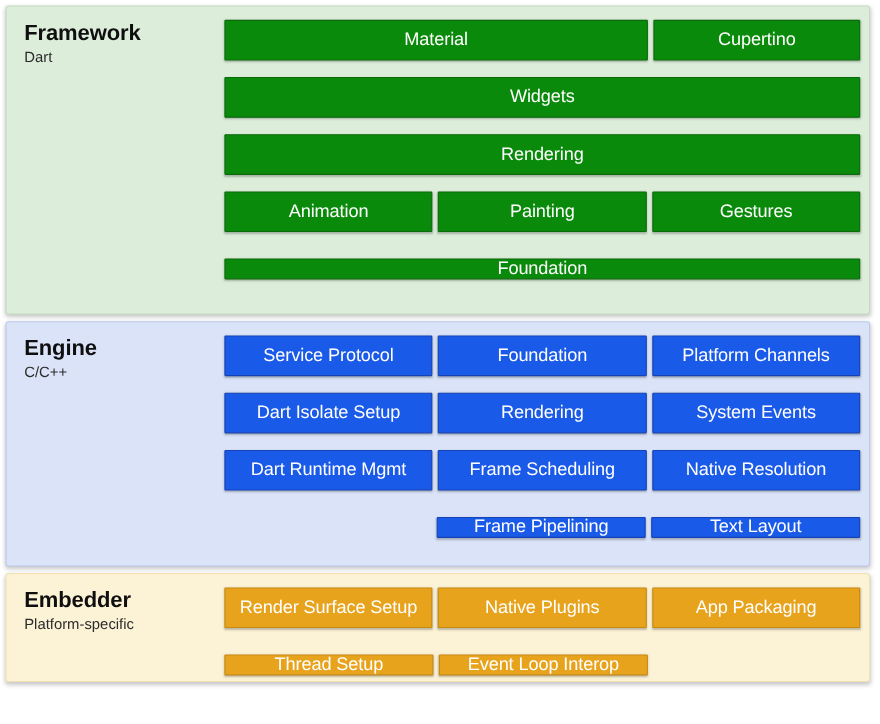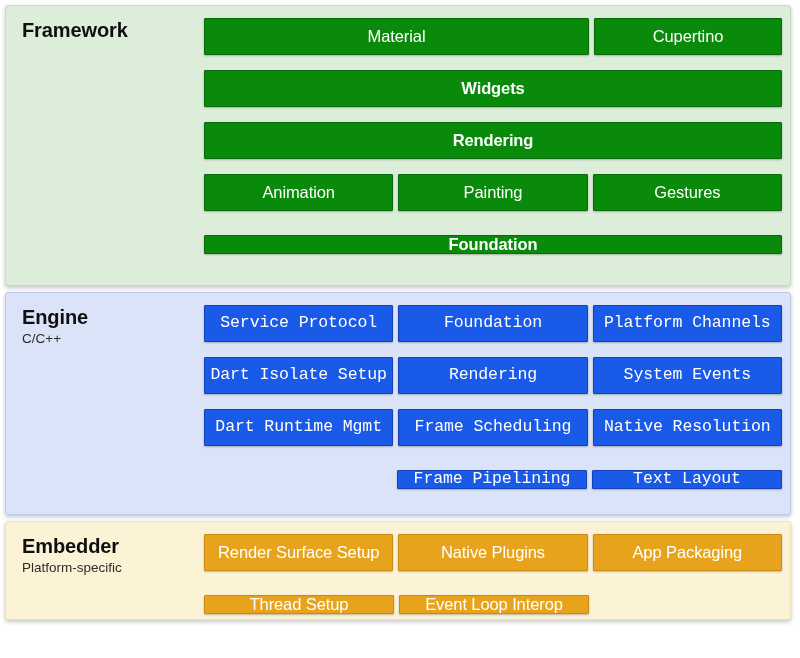--- a/index.html
+++ b/index.html
@@ -113,41 +113,41 @@
 
   .cell.green {
     background: #0a8a0a;
     border: 1px solid #0a6b0a;
     box-shadow: 0 1px 2px rgba(0,0,0,0.25);
   }
   .cell.blue {
     background: #1a5ae8;
     border: 1px solid #1543b5;
     box-shadow: 0 1px 2px rgba(0,0,0,0.25);
-    font-family: Liberation Mono, monospace;
   }
   .cell.orange {
     background: #e8a31c;
     border: 1px solid #c98a12;
     box-shadow: 0 1px 2px rgba(0,0,0,0.25);
   }
 
   
   .span-1 { flex: 1 1 0; }
   .span-2 { flex: 2.06 1 0; }
-  .span-3 { flex: 3.12 1 0; font-weight: bold; }
+  .span-3 { flex: 3.12 1 0; }
 </style>
 </head>
 <body>
 
 <div class="diagram">
 
   <section class="layer layer-framework">
     <div class="layer-title-group">
       <div class="layer-title">Framework</div>
+      <div class="layer-subtitle">Dart</div>
     </div>
     <div class="rows">
       <div class="row">
         <div class="cell green span-2">Material</div>
         <div class="cell green span-1">Cupertino</div>
       </div>
       <div class="row">
         <div class="cell green span-3">Widgets</div>
       </div>
       <div class="row">

